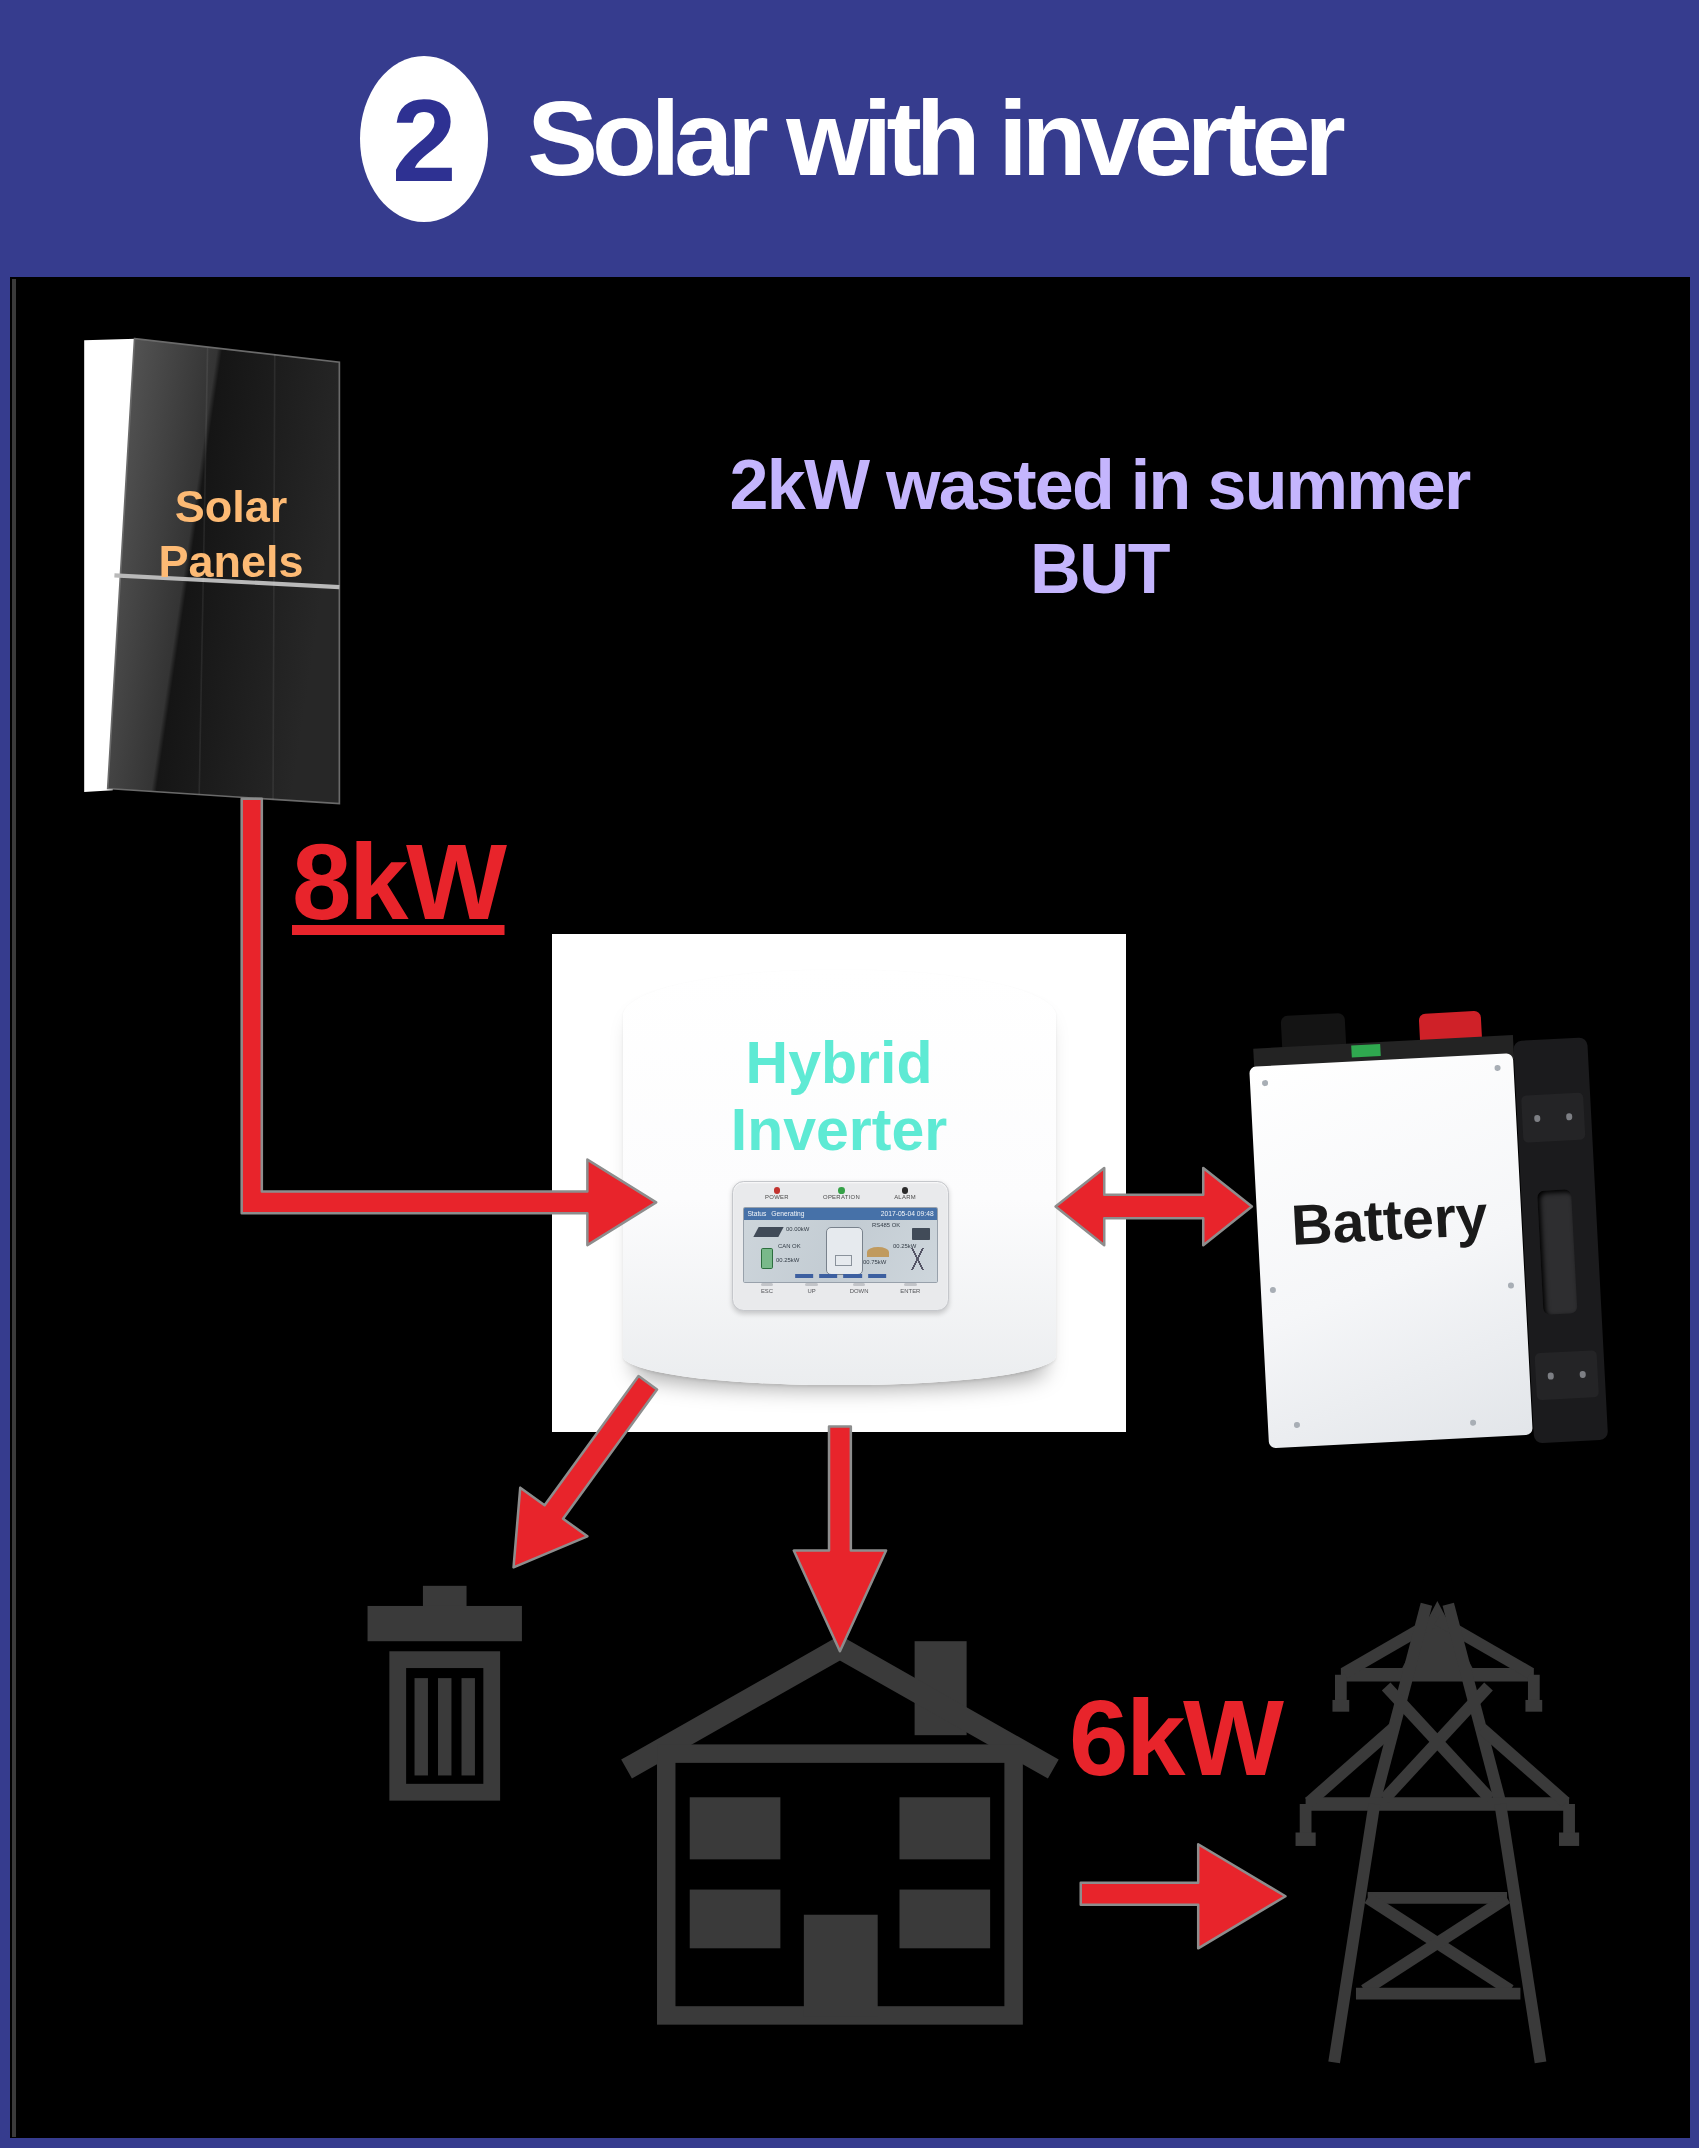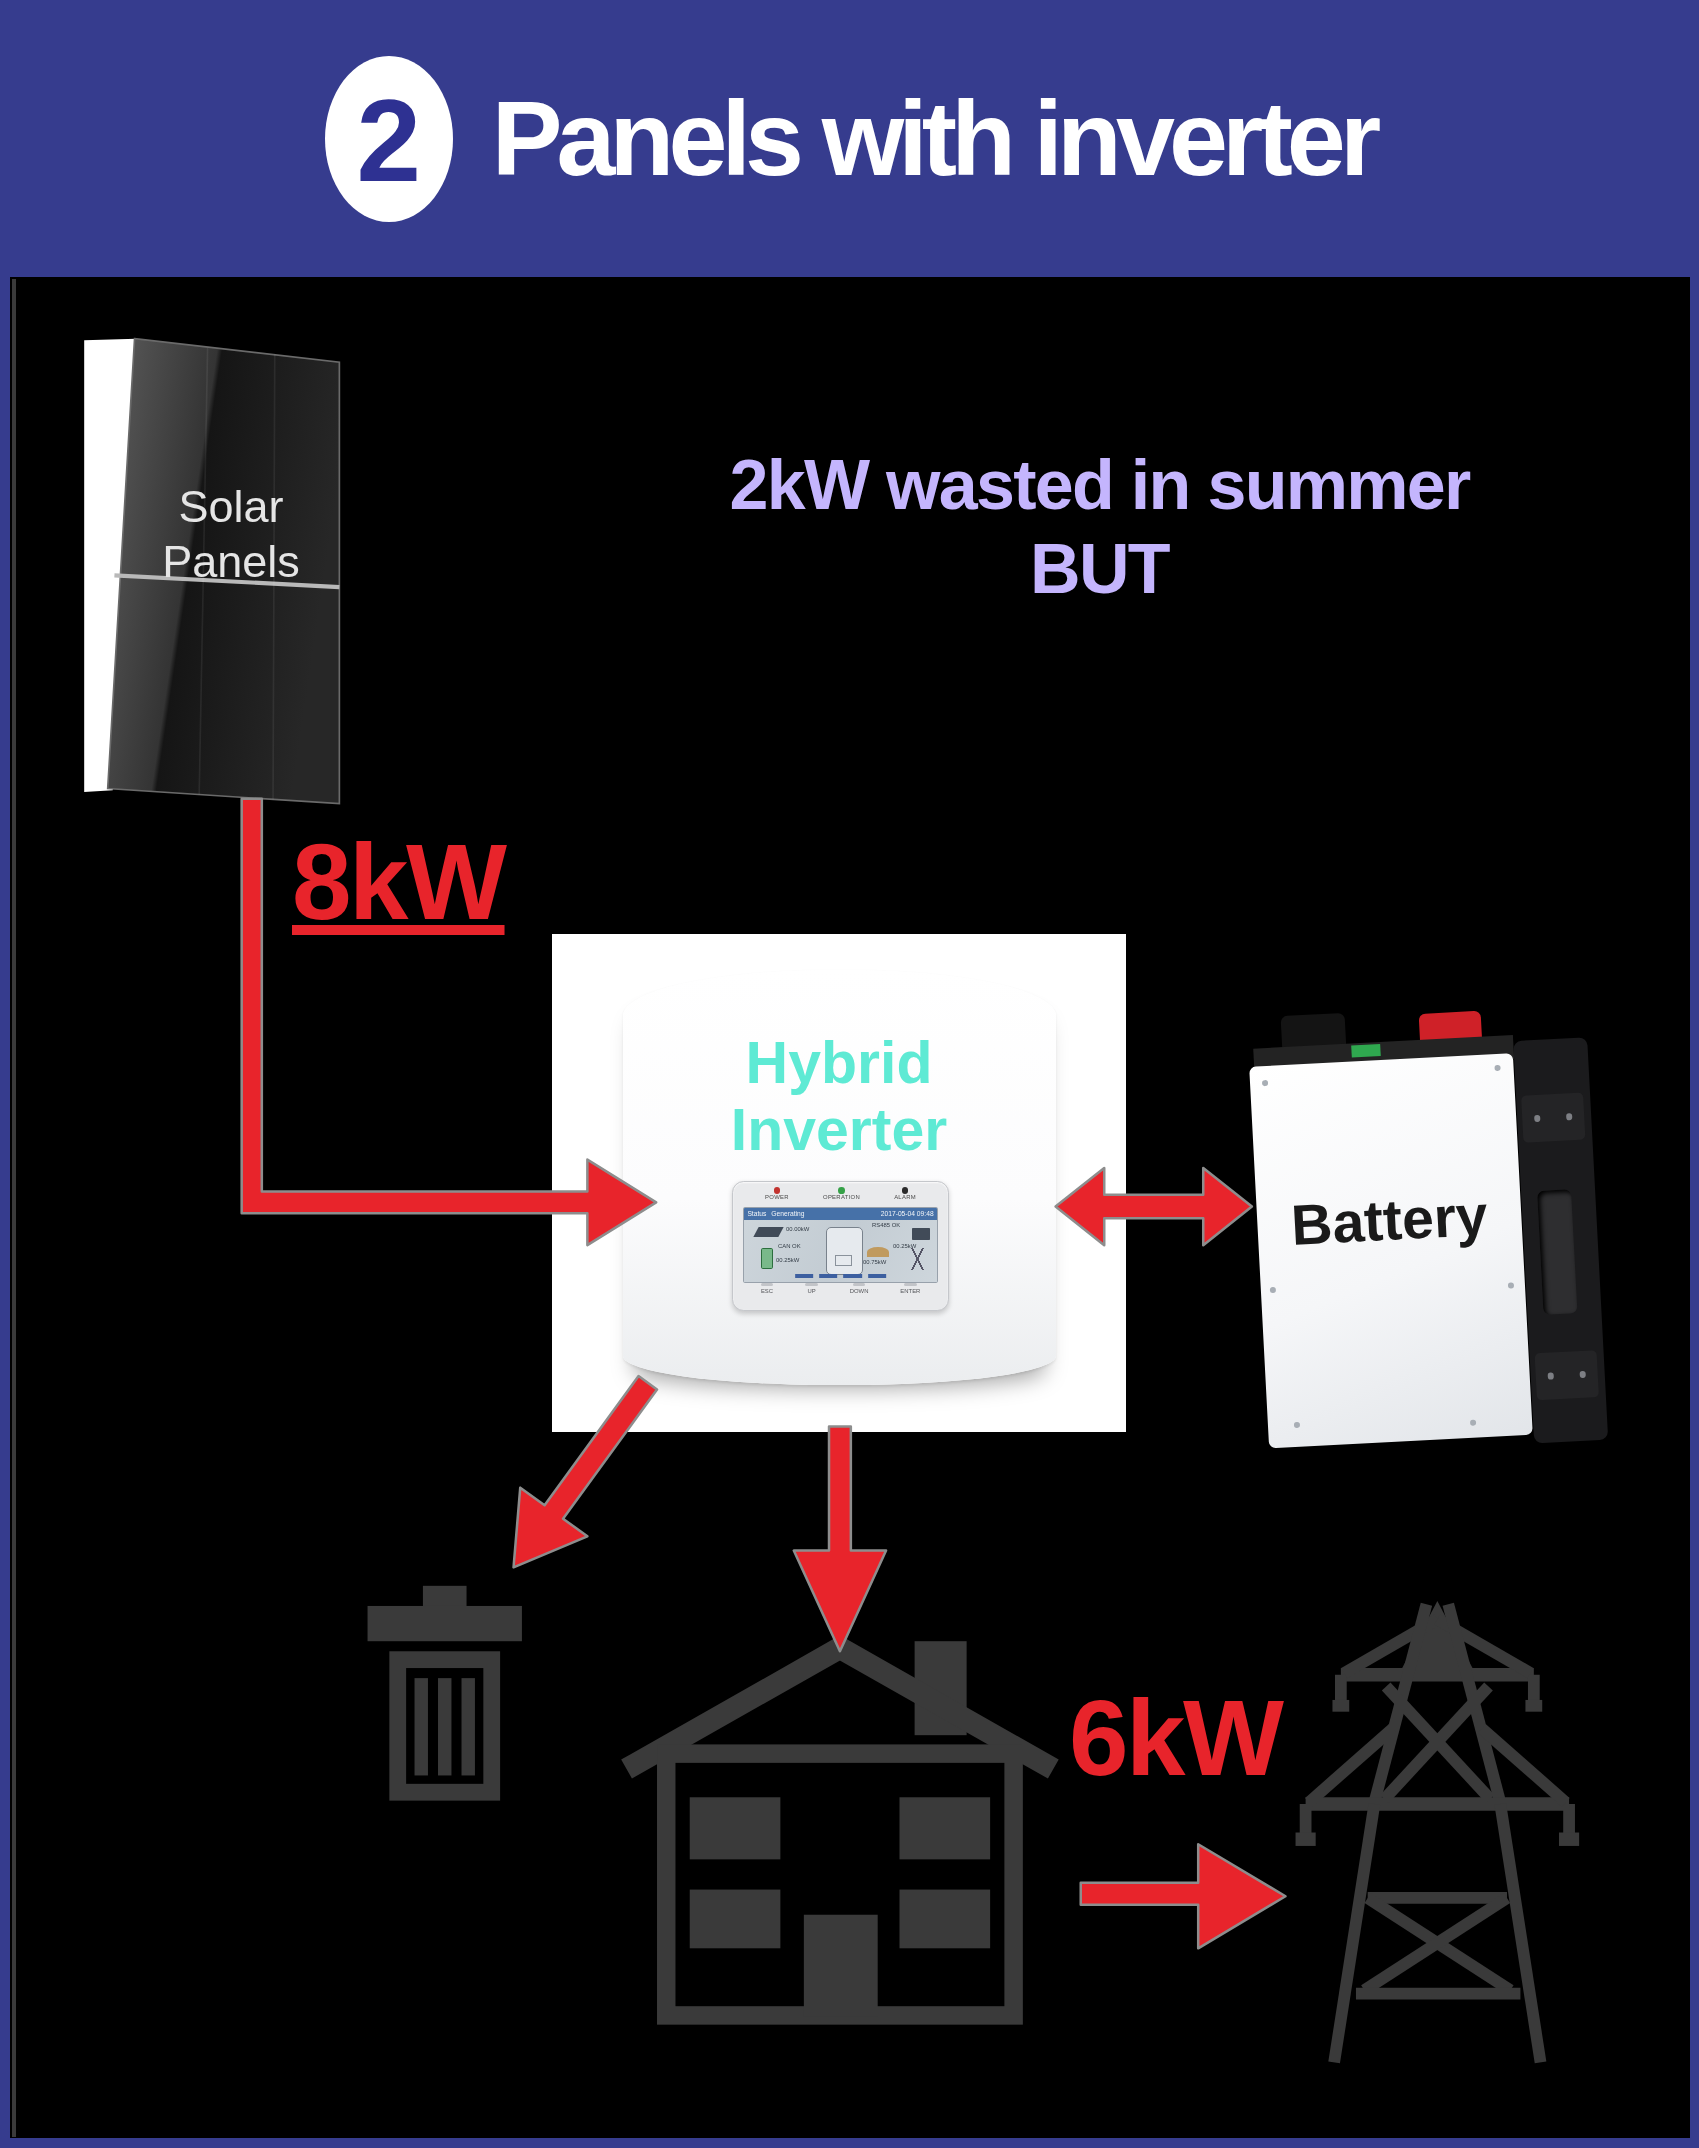--- a/index.html
+++ b/index.html
@@ -14,22 +14,22 @@
     display:flex;align-items:center;justify-content:center;gap:39px;}
   .badge{width:128px;height:166px;background:#ffffff;border-radius:50%;
     display:flex;align-items:center;justify-content:center;flex:0 0 auto;}
   .badge-num{font-size:116px;font-weight:bold;color:#2e3192;line-height:1;transform:translateY(1.7px);}
   .page-title{color:#ffffff;font-size:106px;font-weight:bold;letter-spacing:-5.9px;white-space:nowrap;}
   
   .content{left:10px;top:277px;width:1680px;height:1861px;background:#000000;}
   .inner-line{left:11.7px;top:279px;width:4.2px;height:1858px;background:#3a3a3a;}
   
   .panel-svg{left:80px;top:331px;}
-  .panel-label{left:126px;top:480px;width:210px;text-align:center;color:#e5e5e5;
-    font-size:45px;font-weight:400;line-height:1.22;}
+  .panel-label{left:126px;top:480px;width:210px;text-align:center;color:#fdba74;
+    font-size:45px;font-weight:700;line-height:1.22;}
   
   .note{left:680px;top:443px;width:839px;text-align:center;color:#c4b5fd;
     font-size:70px;font-weight:bold;letter-spacing:-1.7px;line-height:84px;}
   .note .gap{margin-top:11.7px;}
   
   .flow-label{color:#e8242b;font-size:107px;font-weight:bold;letter-spacing:-2.5px;line-height:1;}
   .lbl-8kw{left:292px;top:829px;text-decoration:underline;}
   .lbl-2kw{left:304px;top:1383px;}
   .lbl-6kw{left:1069px;top:1685px;}
   
@@ -95,21 +95,21 @@
 
 <div class="page">
 
   <div class="abs content"></div>
   <div class="abs inner-line"></div>
 
   <div class="abs header">
     <div class="badge">
       <div class="badge-num">2</div>
     </div>
-    <div class="page-title">Panels with inverter</div>
+    <div class="page-title">Solar with inverter</div>
   </div>
 
   <svg class="abs panel-svg" width="277" height="487" viewBox="0 0 330 580">
     <defs>
       <linearGradient id="panelSheen" x1="0" y1="0" x2="1" y2="0.3">
         <stop offset="0" stop-color="#5c5c5c"></stop>
         <stop offset="0.44" stop-color="#343434"></stop>
         <stop offset="0.46" stop-color="#151515"></stop>
         <stop offset="1" stop-color="#272727"></stop>
       </linearGradient>

